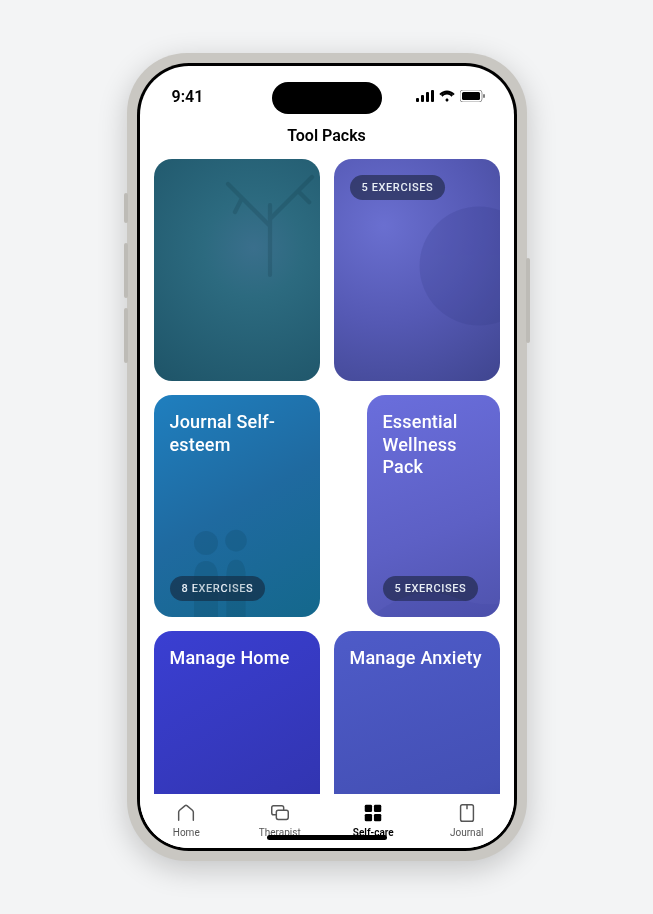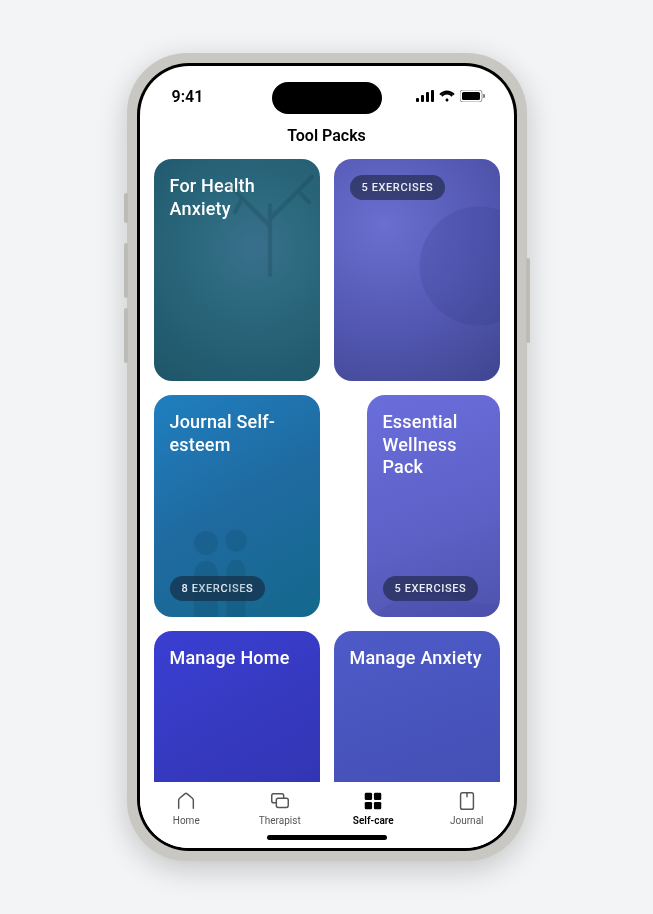--- a/index.html
+++ b/index.html
@@ -130,21 +130,21 @@
   .bg-essential  { background: linear-gradient(160deg, #6a6edc 0%, #5d60c5 60%, #4f53ad 100%); margin-left: 33px; }
   .bg-anger    { background: linear-gradient(150deg, #3a3fd2 0%, #3336b5 60%, #2c309e 100%); }
   .bg-anxiety  { background: linear-gradient(160deg, #4e5bc8 0%, #4450b5 60%, #323e96 100%); }
 
   
   .deco { position:absolute; opacity:0.18; pointer-events:none; }
 
   
   .tab-bar {
     flex-shrink:0;
-    height: 66px;
+    height: 54px;
     display: flex;
     justify-content: space-around;
     align-items: flex-start;
     padding-top: 8px;
     background: rgba(255,255,255,0.98);
   }
   .tab {
     flex:1;
     display: flex;
     flex-direction: column;
@@ -204,21 +204,20 @@
       </div>
 
       <div class="header">Tool Packs</div>
 
       <div class="grid">
 
         <div class="card bg-health">
           <svg class="deco" style="top:-10px;right:-20px;width:140px;height:140px" viewBox="0 0 100 100">
               <path d="M50 90 L50 40 M50 55 L30 35 M50 50 L70 30 M30 35 L20 25 M30 35 L25 45 M70 30 L80 20 M70 30 L78 38" stroke="#0c2d3a" stroke-width="3" fill="none" stroke-linecap="round"></path>
             </svg>
-          <div class="card-title">For Health Anxiety</div>
         </div>
 
         <div class="card bg-remote">
           <svg class="deco" style="bottom:30px;right:-30px;width:170px;height:170px" viewBox="0 0 100 100">
               <circle cx="70" cy="50" r="35" fill="#2e3680"></circle>
             </svg>
           <div class="badge">5 EXERCISES</div>
         </div>
 
         <div class="card bg-selfesteem">

